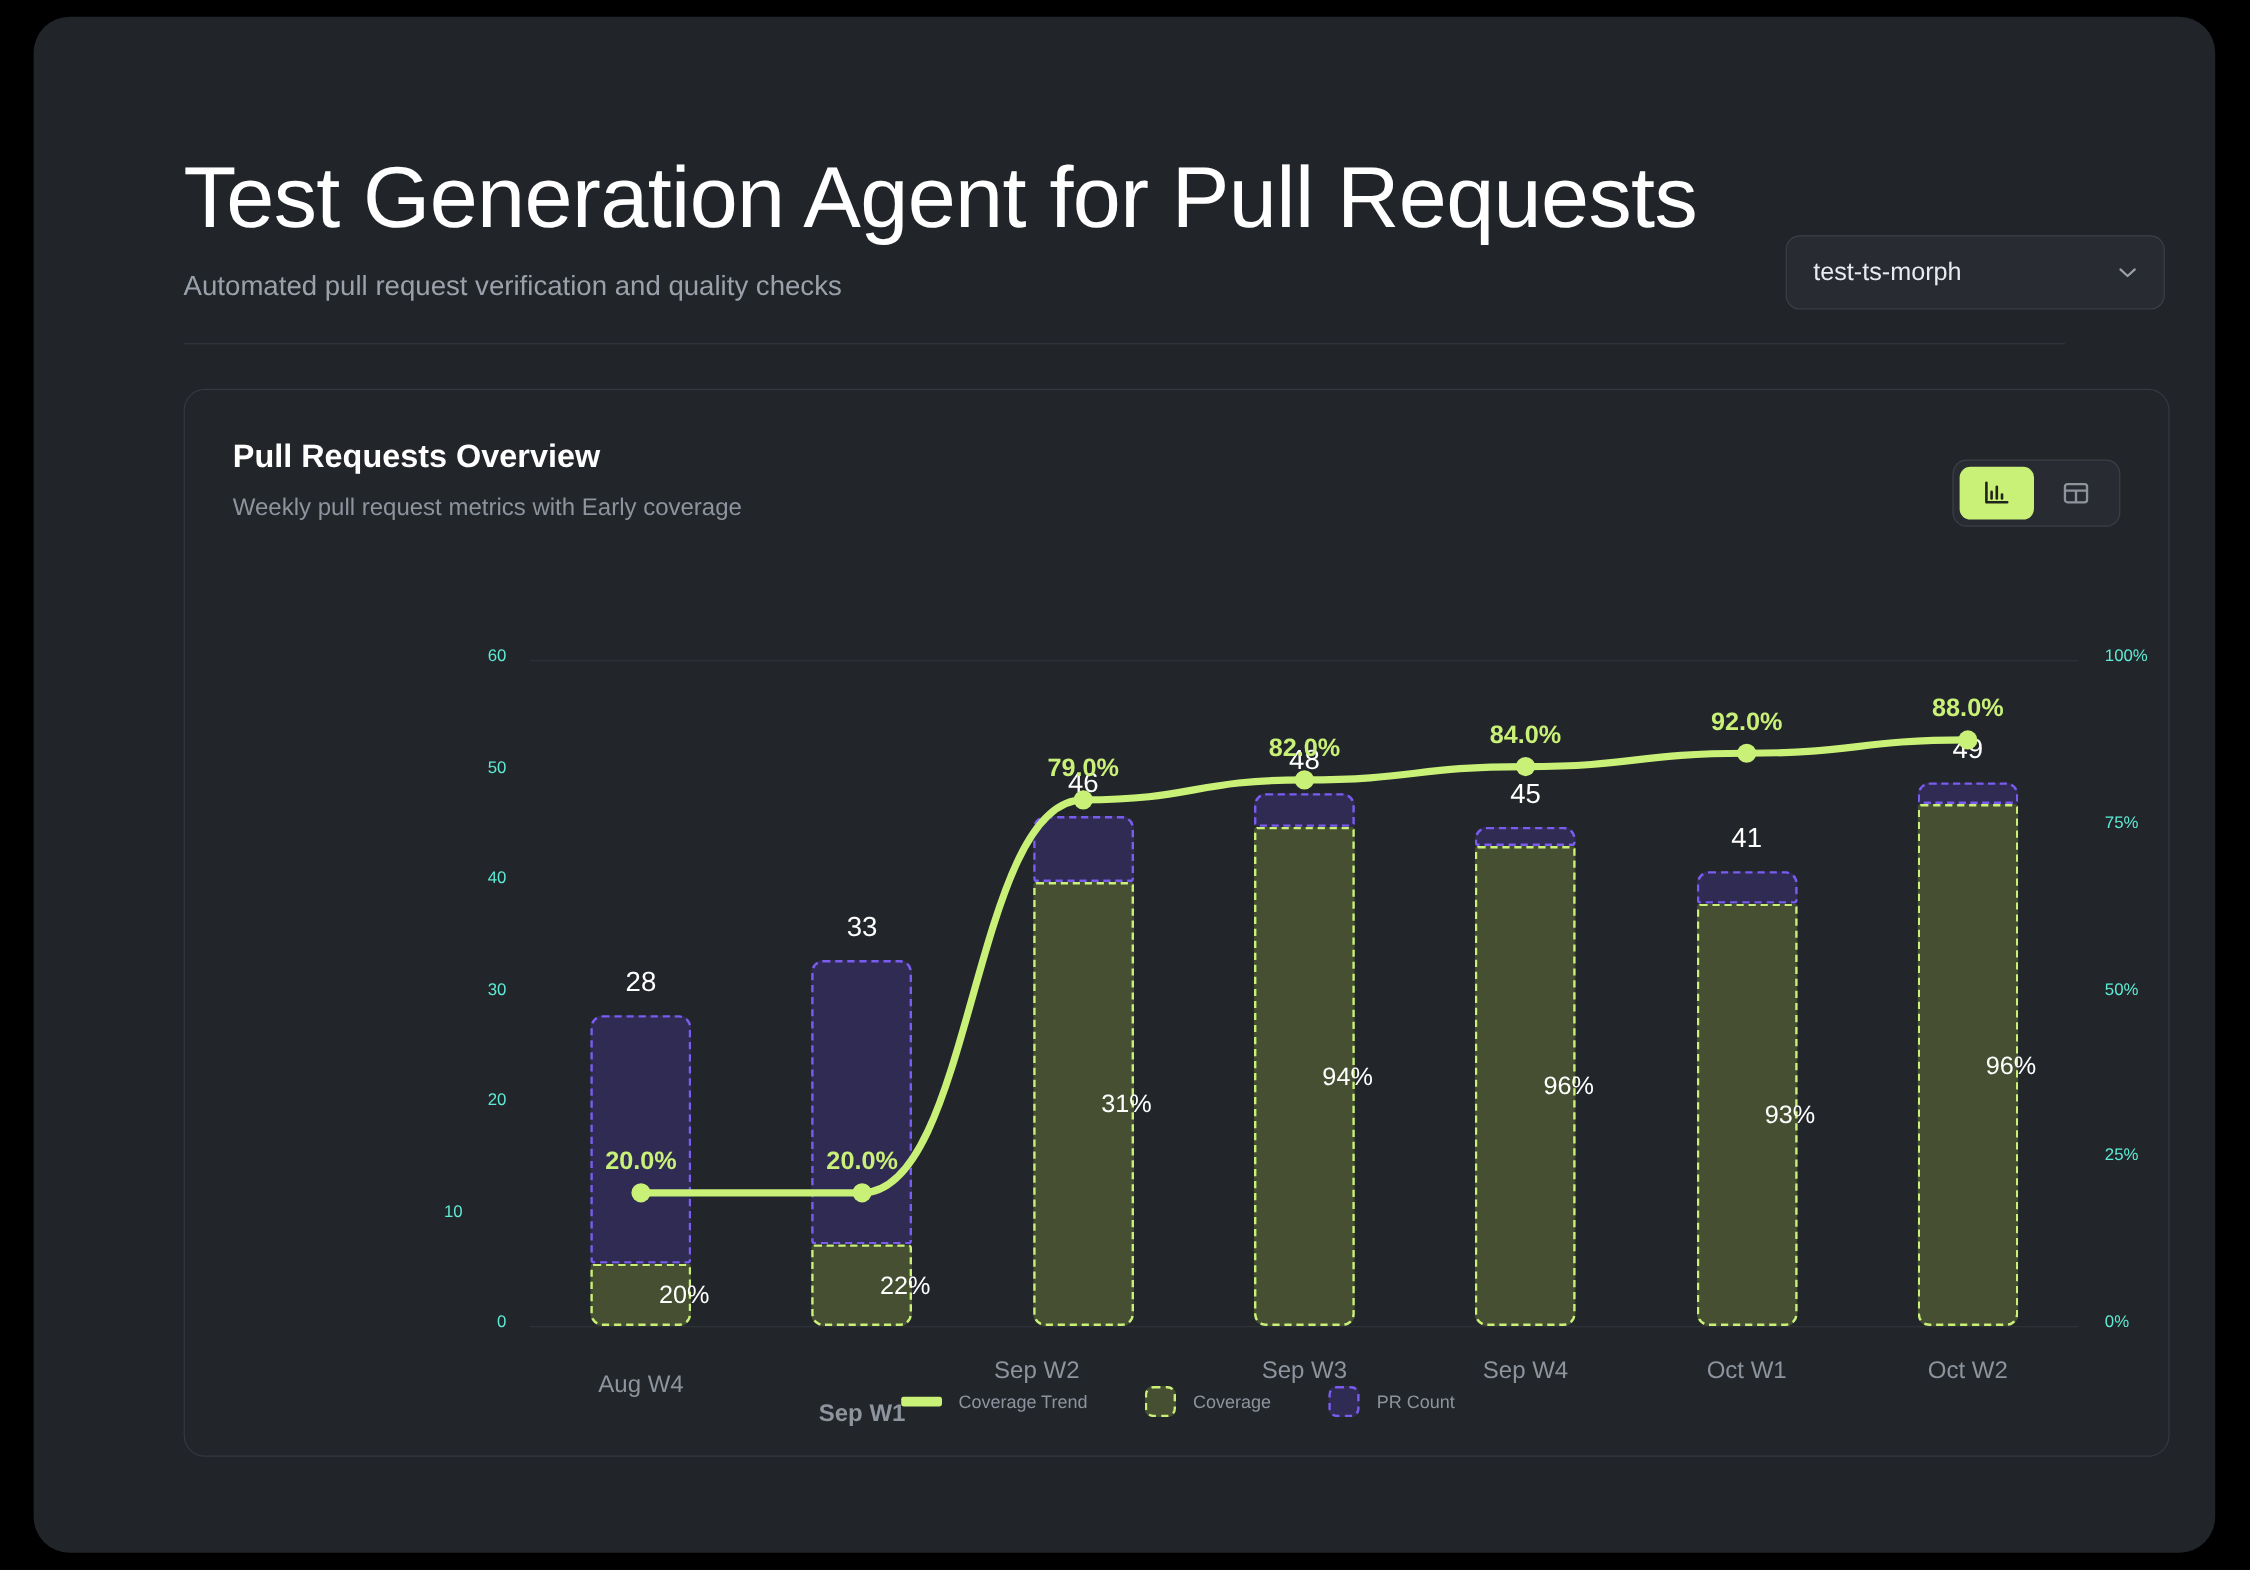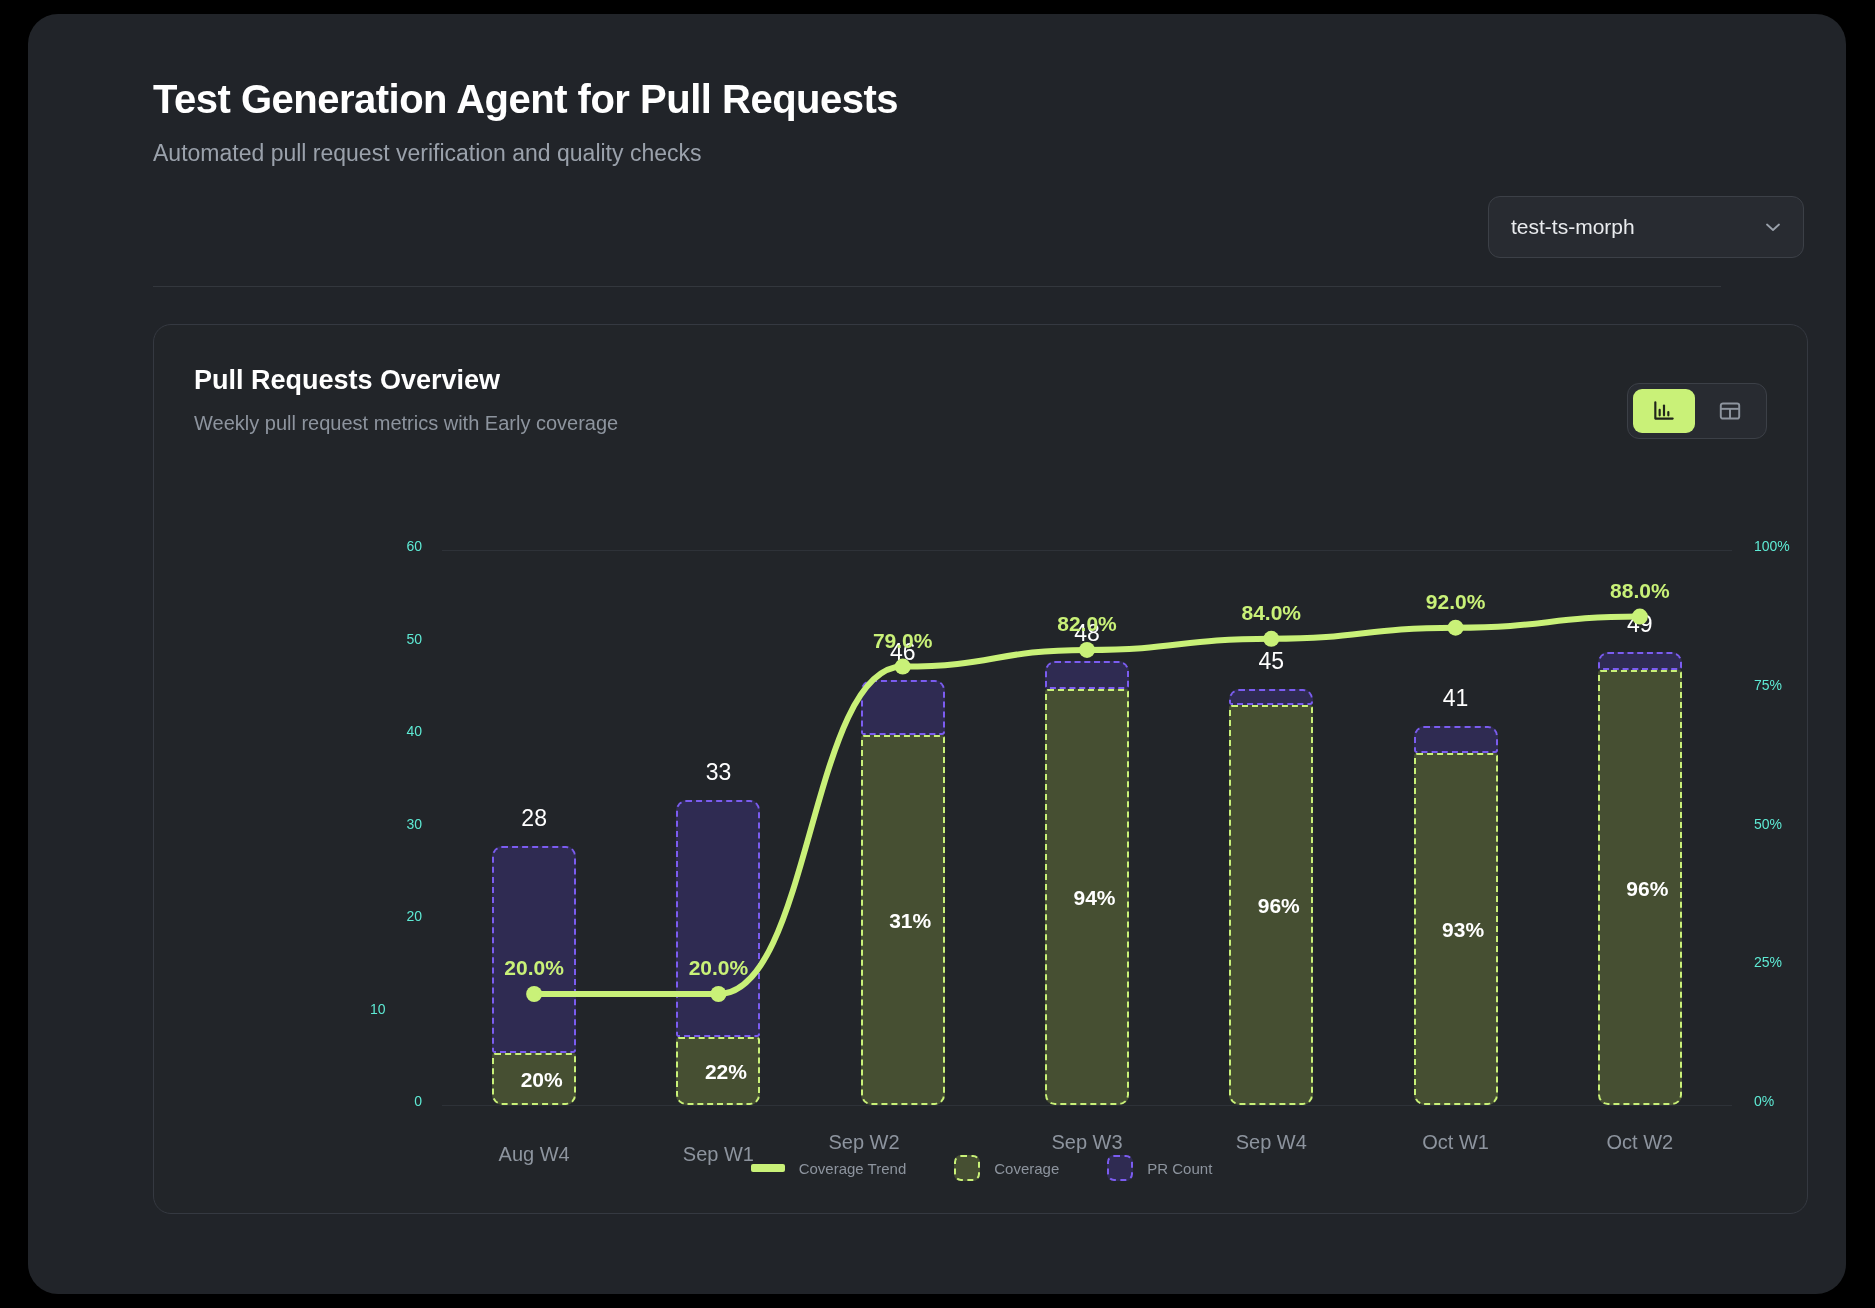--- a/index.html
+++ b/index.html
@@ -17,25 +17,26 @@
     border-radius: 30px;
   }
 
   
   .header {
     position: absolute;
     left: 125px; top: 62px;
     width: 1568px;
   }
   .page-title {
-    font-size: 40px;
-    font-weight: 700;
+    font-size: 72px;
+    font-weight: 400;
     color: #ffffff;
     letter-spacing: -0.5px;
     line-height: 1.15;
+    margin-top: 48px;
   }
   .page-subtitle {
     margin-top: 18px;
     font-size: 23px;
     color: #9aa1ab;
   }
   .header-rule {
     position: absolute;
     left: 125px; top: 272px;
     width: 1568px; height: 1px;
@@ -147,23 +148,23 @@
   }
   .seg-cov {
     background: #464f32;
     border: 2px dashed #c9f178;
     border-radius: 10px 10px 3px 3px;
   }
   .seg-cov.has-top { border-radius: 3px 3px 10px 10px; }
   .seg-label {
     position: absolute;
     left: 0; width: 99px;
-    text-align: center;
+    text-align: right;
     font-size: 21px;
-    font-weight: 700;
+    font-weight: 400;
     color: #ffffff;
     pointer-events: none;
   }
   .bar-total {
     position: absolute;
     left: 0; width: 84px;
     text-align: center;
     font-size: 23px;
     color: #ffffff;
   }
@@ -348,21 +349,21 @@
           <div class="pt-label" style="left: 315.143px; top: 501px;">20.0%</div>
           <div class="pt-label" style="left: 499.429px; top: 501px;">20.0%</div>
           <div class="pt-label" style="left: 683.714px; top: 173.55px;">79.0%</div>
           <div class="pt-label" style="left: 868px; top: 156.9px;">82.0%</div>
           <div class="pt-label" style="left: 1052.29px; top: 145.8px;">84.0%</div>
           <div class="pt-label" style="left: 1236.57px; top: 134.7px;">92.0%</div>
           <div class="pt-label" style="left: 1420.86px; top: 123.6px;">88.0%</div>
         </div>
       <div id="xticks">
           <div class="x-tick" style="left: 310.143px; top: 676px; margin-top: 12px;">Aug W4</div>
-          <div class="x-tick" style="left: 494.429px; top: 688px;">Sep W1</div>
+          <div class="x-tick" style="left: 494.429px; top: 712px; font-weight: bold;">Sep W1</div>
           <div class="x-tick" style="left: 640px; top: 676px;">Sep W2</div>
           <div class="x-tick" style="left: 863px; top: 676px;">Sep W3</div>
           <div class="x-tick" style="left: 1047.29px; top: 676px;">Sep W4</div>
           <div class="x-tick" style="left: 1231.57px; top: 676px;">Oct W1</div>
           <div class="x-tick" style="left: 1415.86px; top: 676px;">Oct W2</div>
         </div>
 
       <div class="legend" id="legend">
           <div class="lg-item">
             <span class="lg-line"></span>

